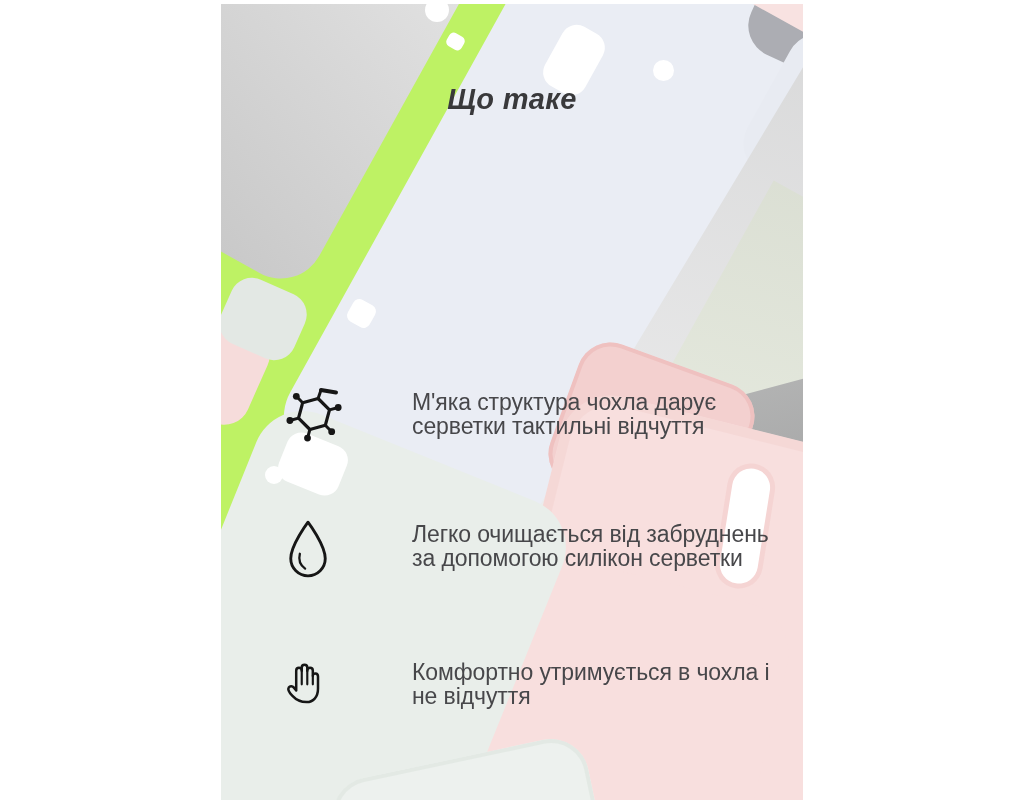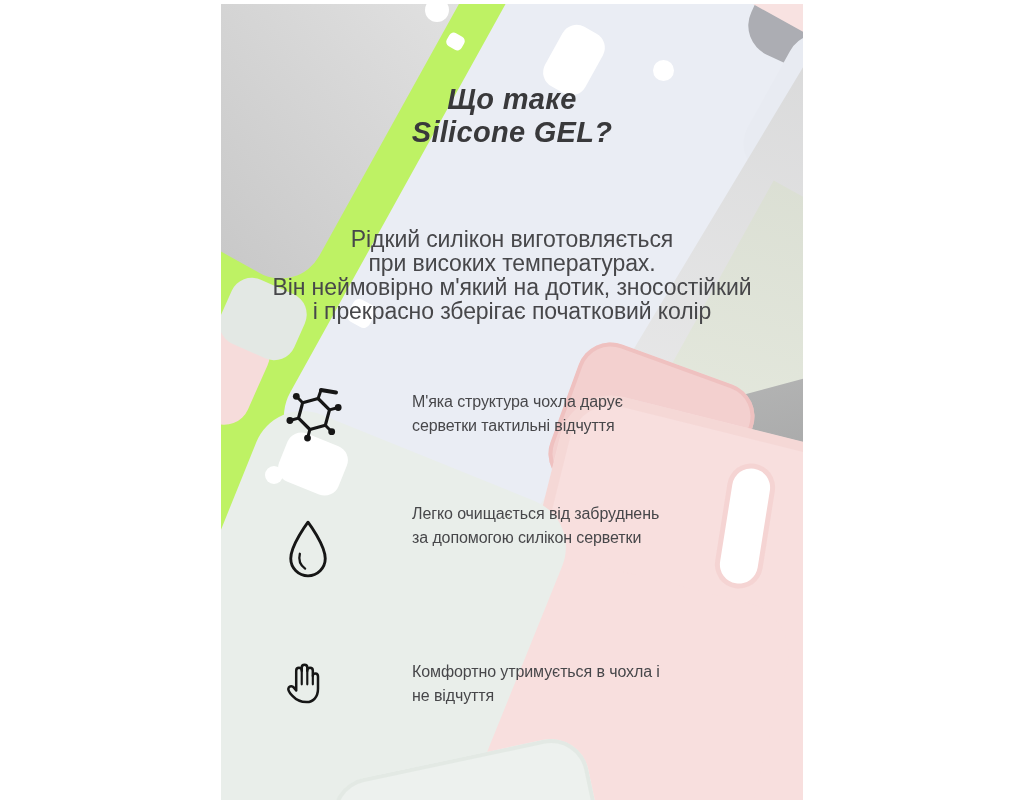--- a/index.html
+++ b/index.html
@@ -39,23 +39,23 @@
   .mint-cam{left:60px;top:434px;width:64px;height:52px;border-radius:15px;background:#fff;transform:rotate(22deg);}
   .mint-dot{left:44px;top:462px;width:18px;height:18px;border-radius:50%;background:#fff;}
   .mint-bottom{left:105px;top:782px;width:260px;height:120px;border-radius:38px;transform:rotate(-12deg);
            transform-origin:top left;background:#edf1ee;box-shadow:inset 0 0 0 4px rgba(220,228,222,.6);}
   
   .title{position:absolute;top:60px;left:0;width:100%;text-align:center;
          font-style:italic;font-weight:800;font-size:29px;line-height:33px;
          color:#39393b;letter-spacing:.3px;z-index:10;}
   .intro{position:absolute;top:200px;left:0;width:100%;text-align:center;
          font-size:23px;line-height:24px;font-weight:500;color:#47474a;letter-spacing:-.1px;z-index:10;}
-  .feature-text{position:absolute;left:191px;font-size:16px;line-height:24px;font-weight:500;
+  .feature-text{position:absolute;left:191px;font-size:23px;line-height:24px;font-weight:500;
          color:#47474a;letter-spacing:-.1px;white-space:nowrap;z-index:10;}
-  .ft-1{top:386px;} .ft-2{top:498px;} .ft-3{top:656px;}
+  .ft-1{top:386px;} .ft-2{top:518px;} .ft-3{top:656px;}
   .icon{position:absolute;z-index:10;}
   .icon-molecule{left:60px;top:376px;}
   .icon-drop{left:64px;top:514px;}
   .icon-hand{left:57px;top:650px;}
   .line{display:block;}
 </style>
 </head>
 <body>
 
 <div class="page">
@@ -79,29 +79,22 @@
     <div class="shape pink-pill"></div>
     <div class="case pink-sliver"></div>
     <div class="case mint-tl-bit"></div>
     <div class="case mint-bl"></div>
     <div class="shape mint-cam"></div>
     <div class="shape mint-dot"></div>
     <div class="case mint-bottom"></div>
 
     <h1 class="title">
       <span class="line">Що таке</span>
-      <span class="line">Silicone GEL?</span>
     </h1>
 
-    <p class="intro">
-      <span class="line">Рідкий силікон виготовляється</span>
-      <span class="line">при високих температурах.</span>
-      <span class="line">Він неймовірно м'який на дотик, зносостійкий</span>
-      <span class="line">і прекрасно зберігає початковий колір</span>
-    </p>
 
     <div class="icon icon-molecule">
       <svg width="66" height="66" viewBox="0 0 66 66" fill="none">
         <path d="M48.5 29.9 L37.1 18.5 L21.7 22.7 L17.5 38.1 L28.9 49.5 L44.3 45.3 Z" stroke="#161616" stroke-width="3.2" stroke-linejoin="round"></path>
         <line x1="48.5" y1="29.9" x2="57.2" y2="27.5" stroke="#161616" stroke-width="3"></line>
         <line x1="21.7" y1="22.7" x2="15.3" y2="16.3" stroke="#161616" stroke-width="3"></line>
         <line x1="17.5" y1="38.1" x2="8.9" y2="40.5" stroke="#161616" stroke-width="3"></line>
         <line x1="28.9" y1="49.5" x2="26.5" y2="58.1" stroke="#161616" stroke-width="3"></line>
         <line x1="44.3" y1="45.3" x2="50.7" y2="51.7" stroke="#161616" stroke-width="3"></line>
         <line x1="37.1" y1="18.5" x2="40" y2="10" stroke="#161616" stroke-width="3"></line>

